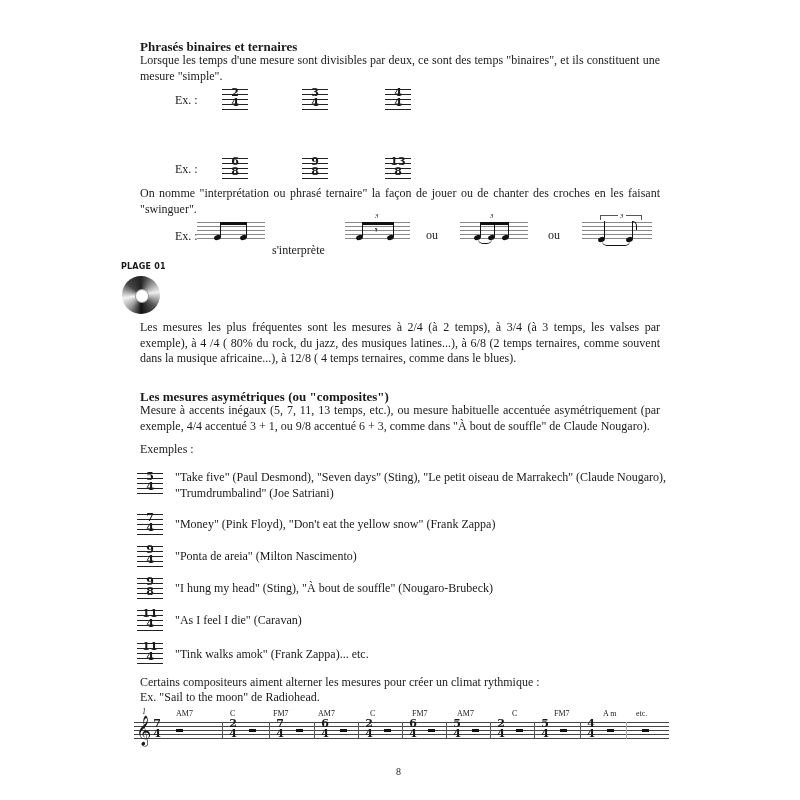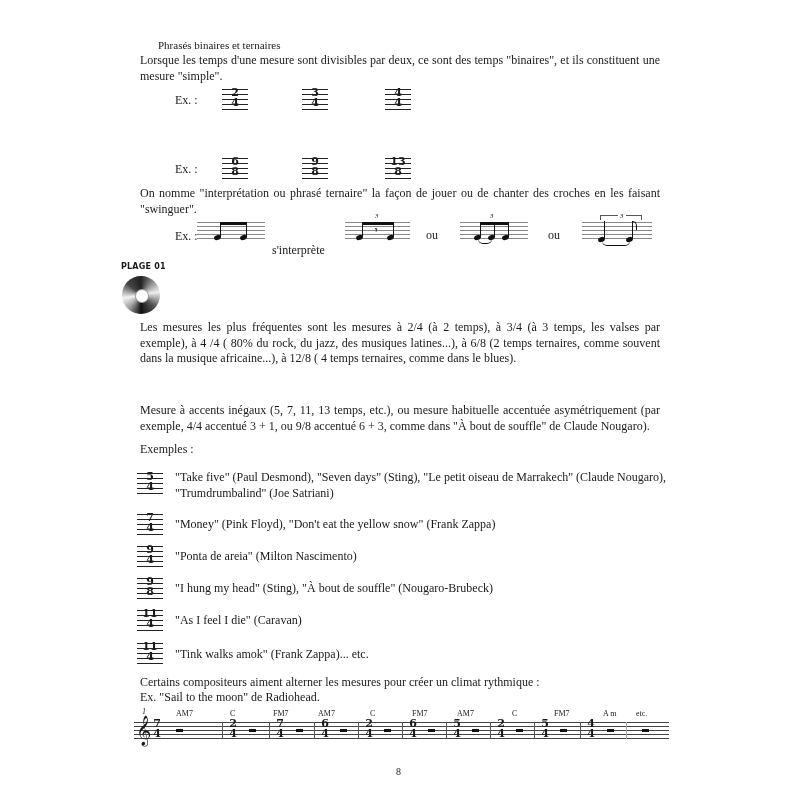--- a/index.html
+++ b/index.html
@@ -1,20 +1,20 @@
 <!DOCTYPE html>
 <html><head>
 <meta charset="utf-8">
 <style>
   * { box-sizing: border-box; margin: 0; padding: 0; }
   html, body { width: 800px; height: 800px; background: #ffffff; overflow: hidden; }
   body { font-family: "Liberation Serif", "DejaVu Serif", serif; color: #1a1a1a; position: relative; }
   .page { position: absolute; left: 0; top: 0; width: 800px; height: 800px; }
   .abs { position: absolute; }
-  .heading { font-weight: normal; font-size: 11px; margin-left: 18px; }
+  .heading { font-weight: bold; font-size: 13px; }
   .txt { font-size: 12px; line-height: 15.5px; }
   .justify { text-align: justify; text-align-last: left; }
 
   
   .tsig { position: absolute; width: 26px; height: 22px; }
   .tsig .line { position: absolute; left: 0; right: 0; height: 1px; background: #222; }
   .tsig .num { position: absolute; left: 0; right: 0; text-align: center; font-weight: bold;
                font-family: "DejaVu Serif", serif; font-size: 11px; line-height: 10px; }
   .tsig .top { top: 0px; }
   .tsig .bot { top: 10px; }
@@ -173,20 +173,21 @@
       <div class="stem" style="left:50px; top:-1px; height:17px;"></div>
     <div class="abs" style="left:50px; top:-1px; width:5px; height:9px; border-right:1px solid #111; border-top:1px solid #111; border-radius:0 6px 0 0;"></div>
     <div class="abs" style="left:20px; top:19px; width:28px; height:5px; border-bottom:1px solid #111; border-radius:0 0 14px 14px;"></div>
   </div>
 
   <div class="abs plage" style="left:121px; top:262px;">PLAGE 01</div>
   <div class="cd" style="left:122px; top:276px;"></div>
 
   <div class="abs txt justify" style="left:140px; top:320px; width:520px;">Les mesures les plus fréquentes sont les mesures à 2/4 (à 2 temps), à 3/4 (à 3 temps, les valses par exemple), à 4 /4 ( 80% du rock, du jazz, des musiques latines...), à 6/8 (2 temps ternaires, comme souvent dans la musique africaine...), à 12/8 ( 4 temps ternaires, comme dans le blues).</div>
 
+  <div class="abs heading" style="left:140px; top:389px;">Les  mesures asymétriques (ou "composites")</div>
   <div class="abs txt justify" style="left:140px; top:403px; width:520px;">Mesure à accents inégaux (5, 7, 11, 13 temps, etc.), ou mesure habituelle accentuée asymétriquement (par exemple, 4/4 accentué 3 + 1, ou 9/8 accentué 6 + 3, comme dans "À bout de souffle" de Claude Nougaro).</div>
   <div class="abs txt" style="left:140px; top:442px;">Exemples :</div>
 
   <div class="tsig" style="left:137px; top:472px;">
     <div class="line" style="top:1px"></div>
       <div class="line" style="top:6px"></div>
       <div class="line" style="top:11px"></div>
       <div class="line" style="top:16px"></div>
       <div class="line" style="top:21px"></div>
     <div class="num top">5</div>

